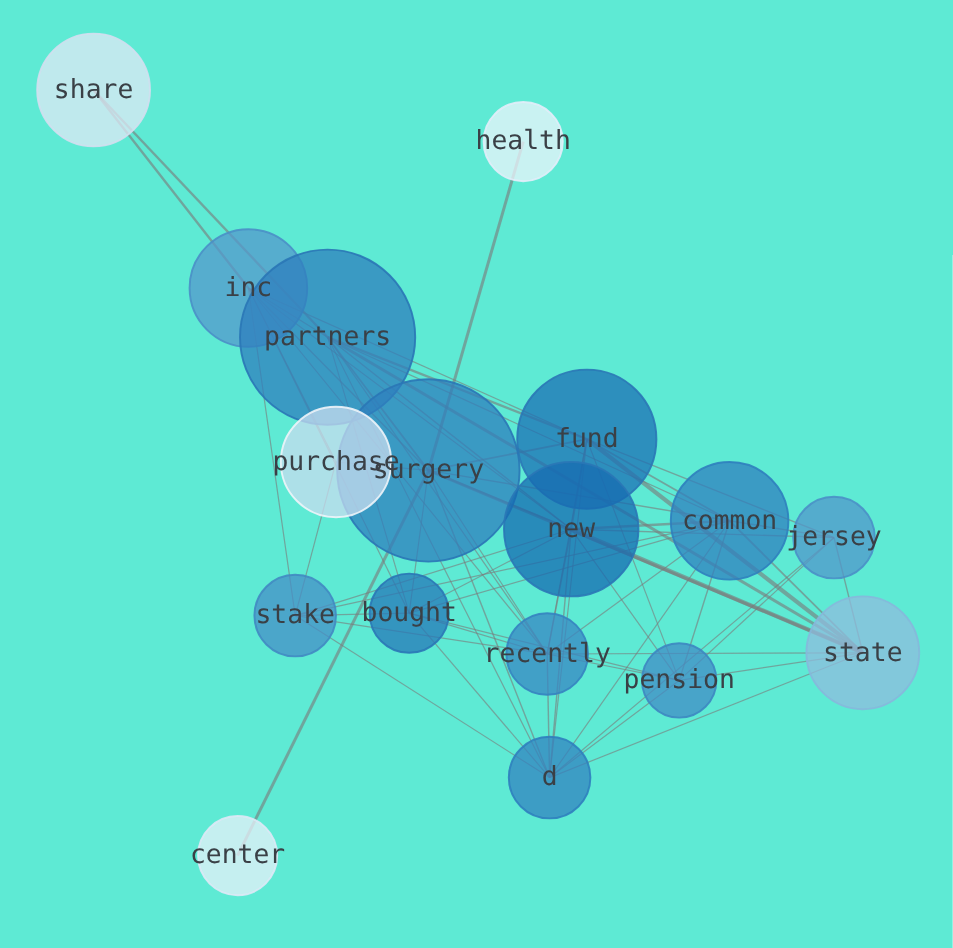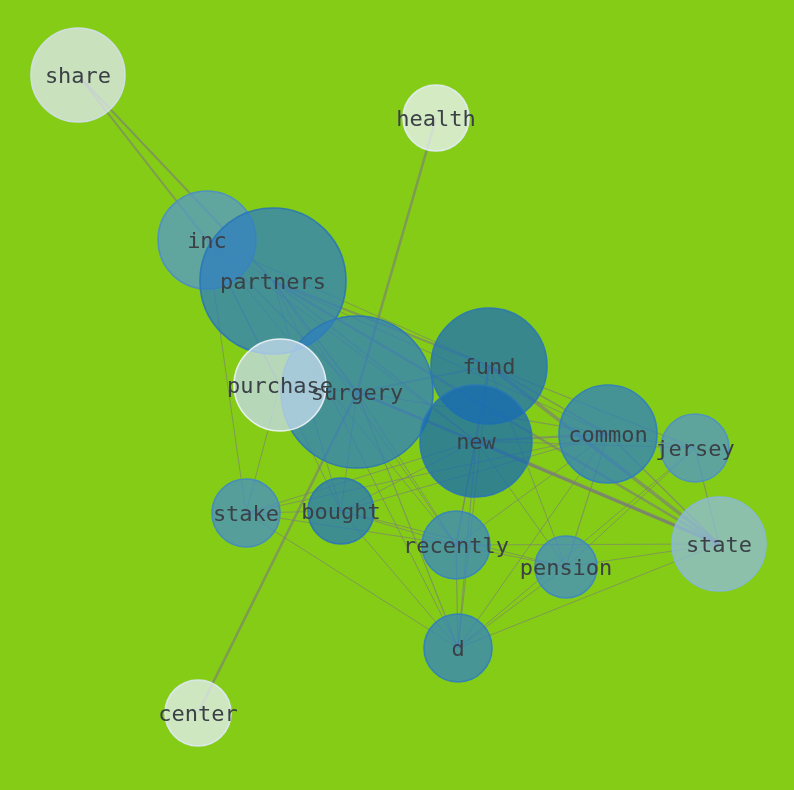--- a/index.html
+++ b/index.html
@@ -5,21 +5,21 @@
   html, body {
     margin: 0;
     padding: 0;
     background: #ffffff;
     font-family: "DejaVu Sans Mono", "Liberation Mono", monospace;
   }
   .figure {
     position: relative;
     width: 794px;
     height: 790px;
-    background: #84cc16;
+    background: #5eead4;
     overflow: hidden;
   }
   svg { display: block; }
   .node-label {
     font-family: "DejaVu Sans Mono", "Liberation Mono", monospace;
     font-size: 22px;
     fill: #3a4046;
   }
 </style>
 </head>

